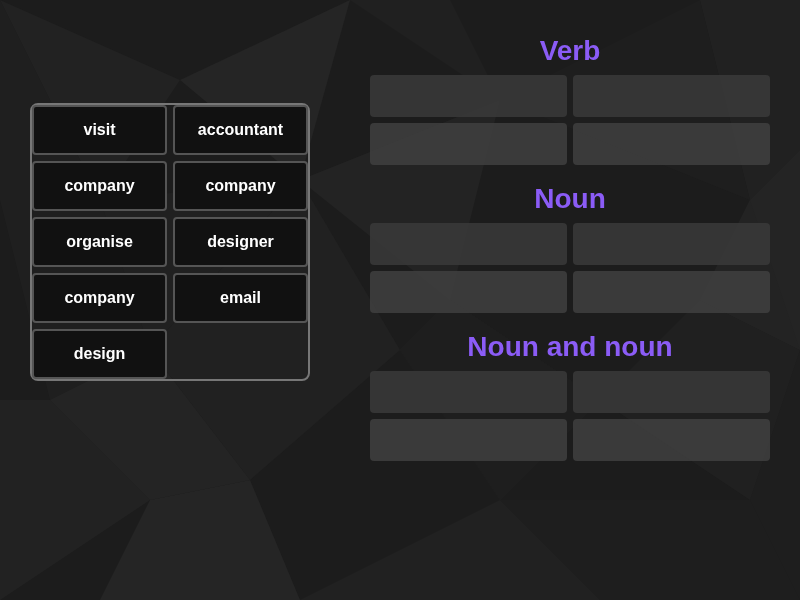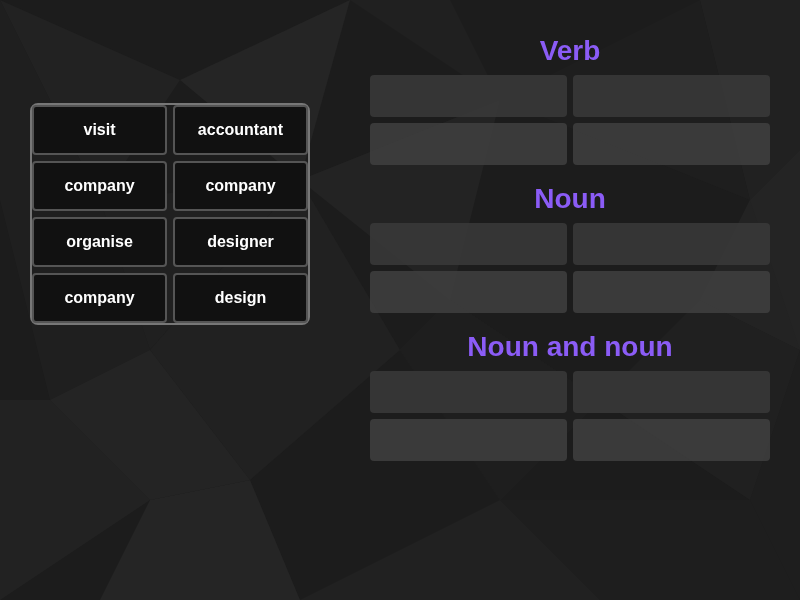--- a/index.html
+++ b/index.html
@@ -131,20 +131,21 @@
 <div class="content">
 
   <div class="word-bank" id="word-bank-container">
   <div class="word-tile">visit</div>
       <div class="word-tile">accountant</div>
       <div class="word-tile">company</div>
       <div class="word-tile">company</div>
       <div class="word-tile">organise</div>
       <div class="word-tile">designer</div>
       <div class="word-tile">company</div>
+      <div class="word-tile">email</div>
       <div class="word-tile">design</div>
     </div>
 
   <div class="categories" id="categories-container">
   <div class="category-section">
         <div class="category-title">Verb</div>
         <div class="category-grid">
           <div class="drop-slot"></div>
           <div class="drop-slot"></div>
           <div class="drop-slot lighter"></div>

